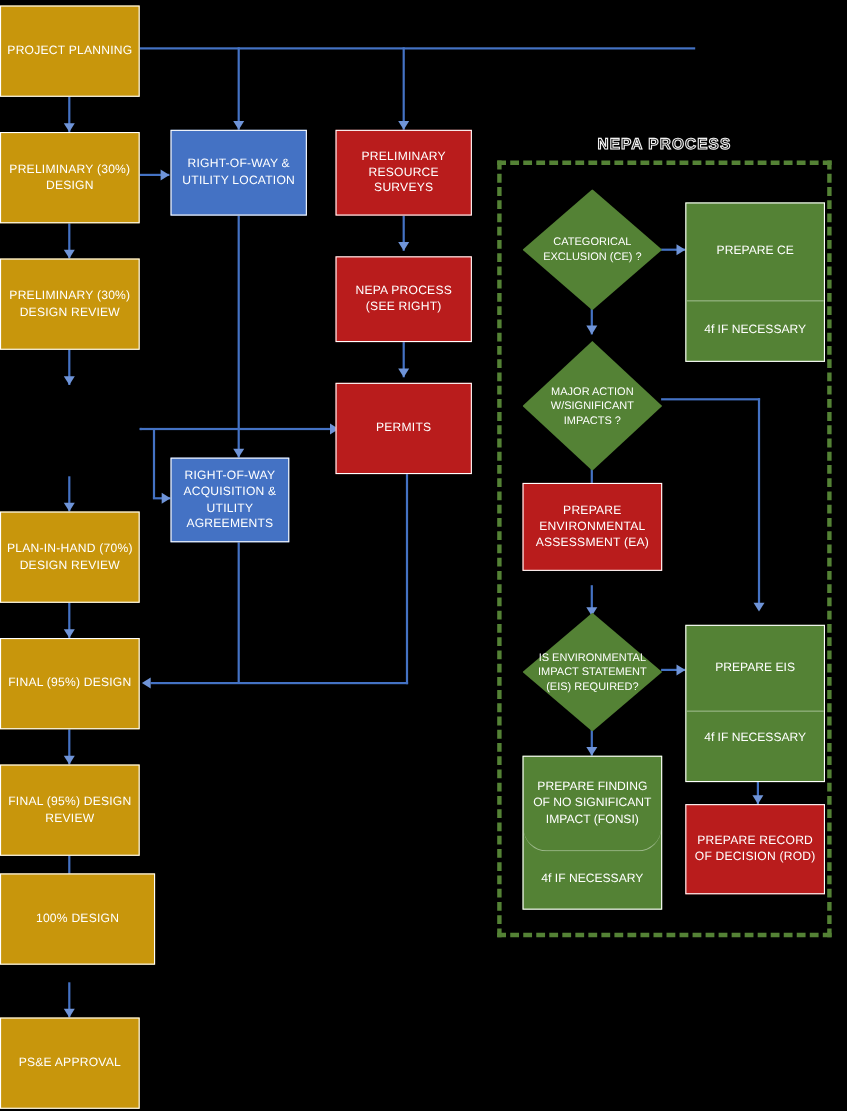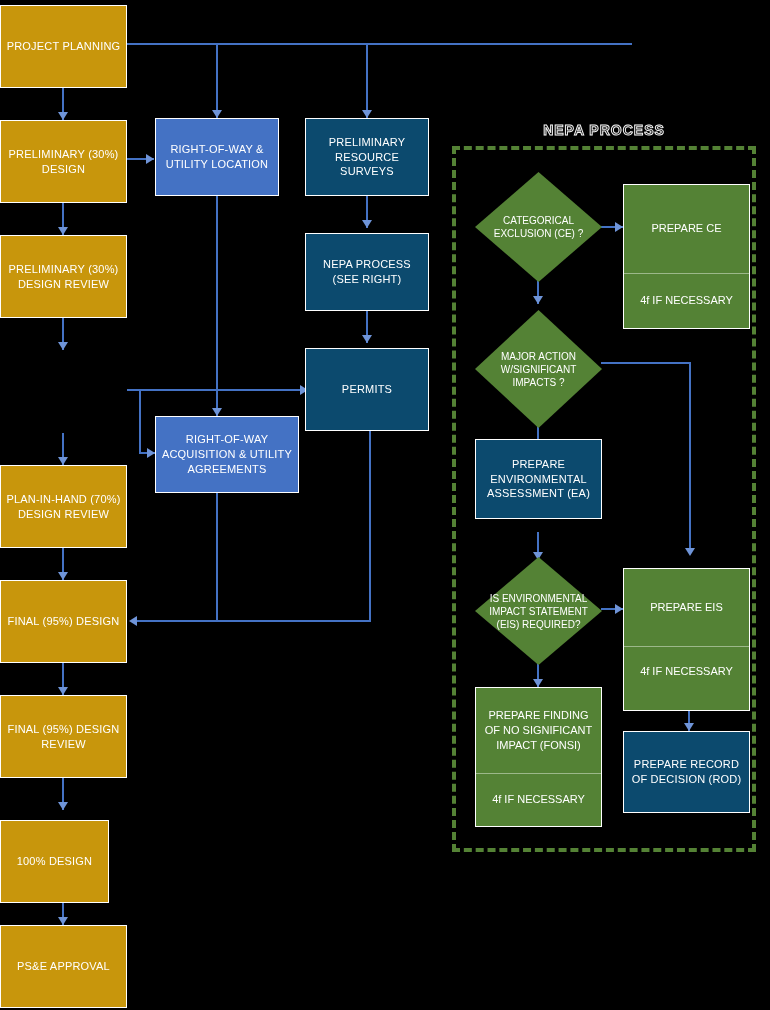--- a/index.html
+++ b/index.html
@@ -27,21 +27,21 @@
     color: #ffffff;
     font-size: 11px;
     line-height: 1.35;
     letter-spacing: 0.2px;
     border: 1.5px solid #ffffff;
     padding: 2px 4px;
     z-index: 5;
   }
   .node.gold   { background: #C8960C; }
   .node.blue   { background: #4472C4; }
-  .node.green  { background: #0c4a6e; }
+  .node.green  { background: #b91c1c; }
 
   
   .split {
     position: absolute;
     box-sizing: border-box;
     border: 1.5px solid #ffffff;
     background: #548235;
     display: flex;
     flex-direction: column;
     z-index: 5;
@@ -212,33 +212,33 @@
   </div>
 
   <div class="node gold" style="left:0px; top:580px; width:127px; height:83px;">
     <span>FINAL (95%) DESIGN</span>
   </div>
 
   <div class="node gold" style="left:0px; top:695px; width:127px; height:83px;">
     <span>FINAL (95%) DESIGN REVIEW</span>
   </div>
 
-  <div class="node gold" style="left:0px; top:820px; width:109px; height:83px;">
+  <div class="node gold" style="left:0px; top:794px; width:141px; height:83px;">
     <span>100% DESIGN</span>
   </div>
 
   <div class="node blue" style="left:155px; top:118px; width:124px; height:78px;">
     <span>RIGHT-OF-WAY &amp; UTILITY LOCATION</span>
   </div>
 
   <div class="node gold" style="left:0px; top:925px; width:127px; height:83px;">
     <span>PS&amp;E APPROVAL</span>
   </div>
 
-  <div class="node blue" style="left:155px; top:416px; width:144px; height:77px;justify-content:flex-end;">
+  <div class="node blue" style="left:155px; top:416px; width:108px; height:77px;justify-content:flex-end;">
     <span>RIGHT-OF-WAY ACQUISITION &amp; UTILITY AGREEMENTS</span>
   </div>
 
   <div class="node green" style="left:305px; top:118px; width:124px; height:78px;">
     <span>PRELIMINARY RESOURCE SURVEYS</span>
   </div>
 
   <div class="node green" style="left:305px; top:233px; width:124px; height:78px;">
     <span>NEPA PROCESS (SEE RIGHT)</span>
   </div>
@@ -299,21 +299,21 @@
   <div class="node green" style="left:475px; top:439px; width:127px; height:80px;">
     <span>PREPARE ENVIRONMENTAL ASSESSMENT (EA)</span>
   </div>
 
   <div class="split" style="left:623px; top:568px; width:127px; height:143px;">
     <div class="top-cell" style="height:78px;">PREPARE EIS</div>
     <div class="bot-cell" style="height:49px;">4f IF NECESSARY</div>
   </div>
 
   <div class="split" style="left:475px; top:687px; width:127px; height:140px;">
-    <div class="top-cell" style="height:87px;">PREPARE FINDING OF NO SIGNIFICANT IMPACT (FONSI)</div>
+    <div class="top-cell" style="height:87px;border-radius:21px;">PREPARE FINDING OF NO SIGNIFICANT IMPACT (FONSI)</div>
     <div class="bot-cell" style="height:53px;">4f IF NECESSARY</div>
   </div>
 
   <div class="node green" style="left:623px; top:731px; width:127px; height:82px;">
     <span>PREPARE RECORD OF DECISION (ROD)</span>
   </div>
 
 </div>
 
 </body></html>

